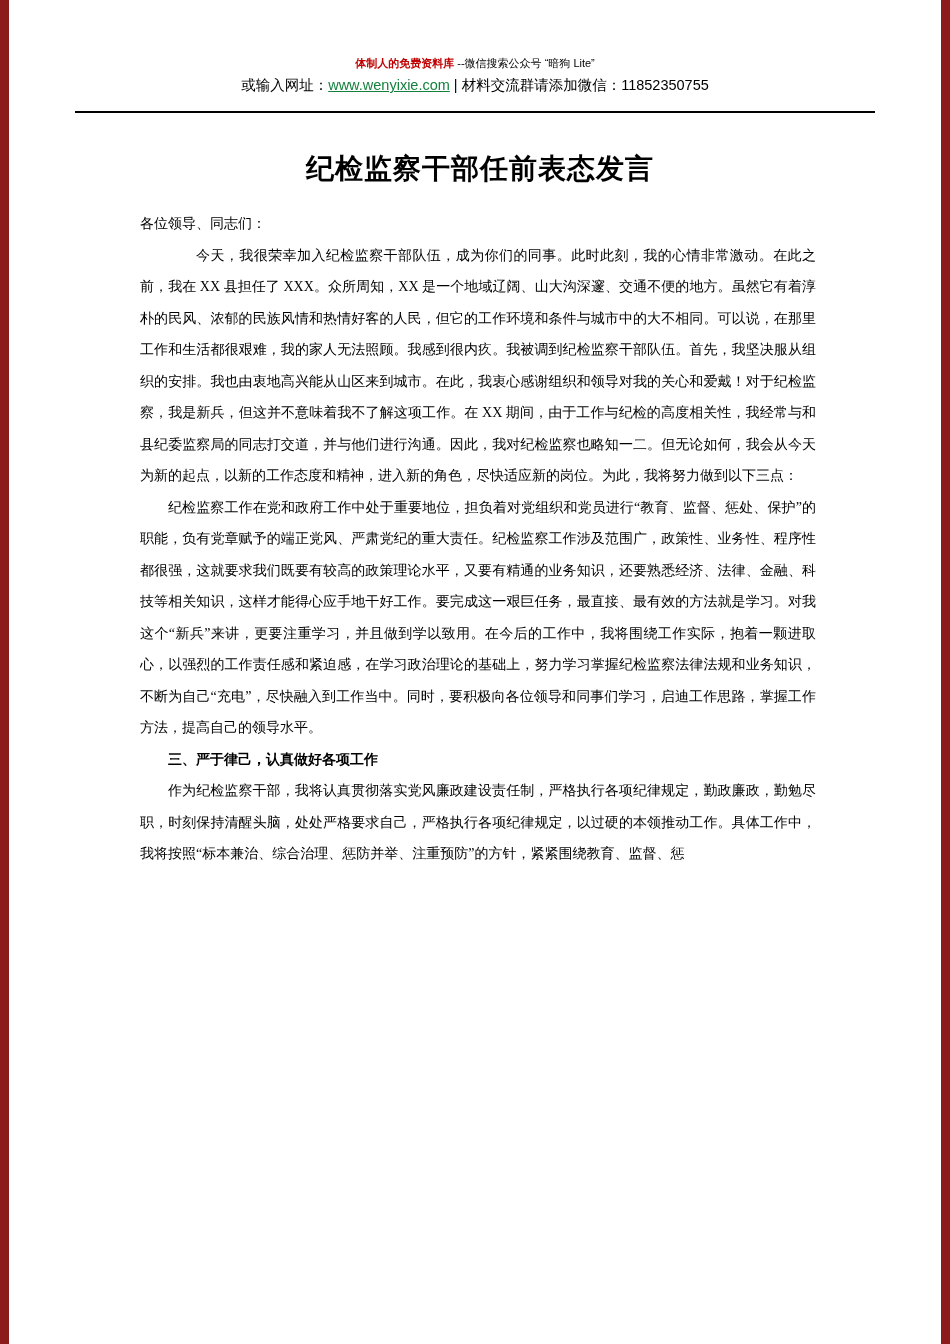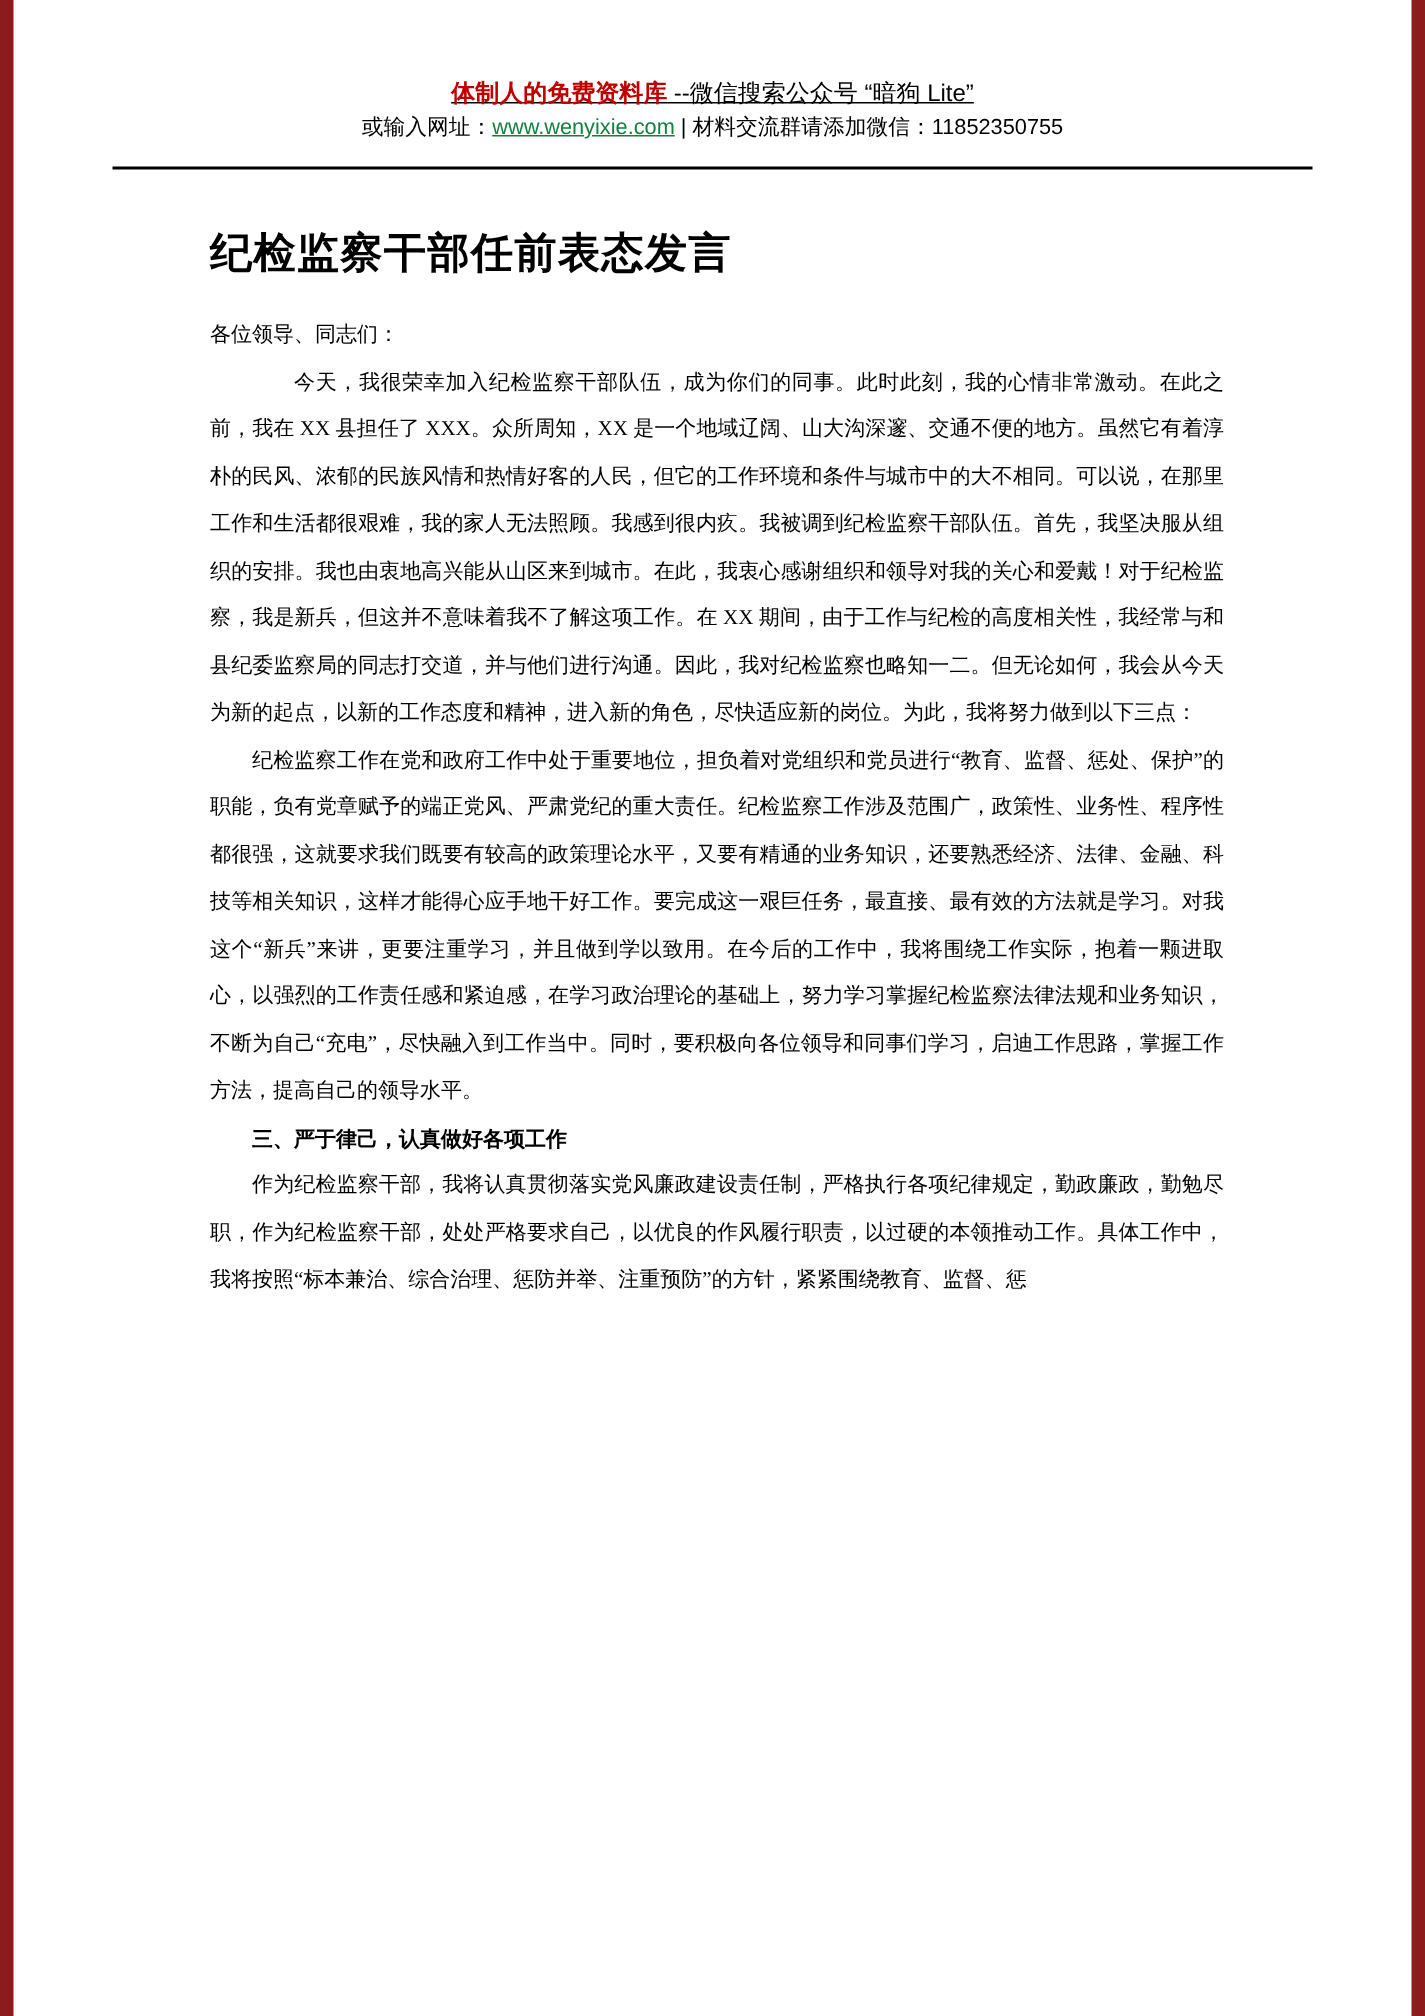--- a/index.html
+++ b/index.html
@@ -35,24 +35,23 @@
 
   .banner {
     position: absolute;
     top: 52px;
     left: 9px;
     width: 932px;
     text-align: center;
     font-family: "Liberation Sans", sans-serif;
   }
   .banner-line1 {
-    font-size: 16px;
+    font-size: 11px;
     line-height: 22px;
     white-space: nowrap;
-    text-decoration: underline;
   }
   .banner-line1 .red {
     color: #c00000;
     font-weight: bold;
   }
   .banner-line1 .black {
     color: #000;
   }
   .banner-line2 {
     font-size: 14.5px;
@@ -75,20 +74,21 @@
   .doc-title {
     position: absolute;
     top: 150px;
     left: 140px;
     width: 680px;
     font-family: "Liberation Sans", sans-serif;
     font-weight: bold;
     font-size: 28px;
     letter-spacing: 1px;
     color: #000;
+    text-align: center;
   }
 
   .body-text {
     position: absolute;
     top: 208px;
     left: 140px;
     width: 676px;
     font-size: 14px;
     line-height: 31.5px;
     text-align: justify;
@@ -124,16 +124,16 @@
   </div>
   <div class="banner-rule"></div>
 
   <div class="doc-title">纪检监察干部任前表态发言</div>
 
   <div class="body-text">
     <p>各位领导、同志们：</p>
     <p class="p-indent4">今天，我很荣幸加入纪检监察干部队伍，成为你们的同事。此时此刻，我的心情非常激动。在此之前，我在 XX 县担任了 XXX。众所周知，XX 是一个地域辽阔、山大沟深邃、交通不便的地方。虽然它有着淳朴的民风、浓郁的民族风情和热情好客的人民，但它的工作环境和条件与城市中的大不相同。可以说，在那里工作和生活都很艰难，我的家人无法照顾。我感到很内疚。我被调到纪检监察干部队伍。首先，我坚决服从组织的安排。我也由衷地高兴能从山区来到城市。在此，我衷心感谢组织和领导对我的关心和爱戴！对于纪检监察，我是新兵，但这并不意味着我不了解这项工作。在 XX 期间，由于工作与纪检的高度相关性，我经常与和县纪委监察局的同志打交道，并与他们进行沟通。因此，我对纪检监察也略知一二。但无论如何，我会从今天为新的起点，以新的工作态度和精神，进入新的角色，尽快适应新的岗位。为此，我将努力做到以下三点：</p>
     <p class="p-indent2">纪检监察工作在党和政府工作中处于重要地位，担负着对党组织和党员进行“教育、监督、惩处、保护”的职能，负有党章赋予的端正党风、严肃党纪的重大责任。纪检监察工作涉及范围广，政策性、业务性、程序性都很强，这就要求我们既要有较高的政策理论水平，又要有精通的业务知识，还要熟悉经济、法律、金融、科技等相关知识，这样才能得心应手地干好工作。要完成这一艰巨任务，最直接、最有效的方法就是学习。对我这个“新兵”来讲，更要注重学习，并且做到学以致用。在今后的工作中，我将围绕工作实际，抱着一颗进取心，以强烈的工作责任感和紧迫感，在学习政治理论的基础上，努力学习掌握纪检监察法律法规和业务知识，不断为自己“充电”，尽快融入到工作当中。同时，要积极向各位领导和同事们学习，启迪工作思路，掌握工作方法，提高自己的领导水平。</p>
     <p class="heading">三、严于律己，认真做好各项工作</p>
-    <p class="p-indent2">作为纪检监察干部，我将认真贯彻落实党风廉政建设责任制，严格执行各项纪律规定，勤政廉政，勤勉尽职，作为纪检监察干部，处处严格要求自己，以优良的作风履行职责，以过硬的本领推动工作。具体工作中，我将按照“标本兼治、综合治理、惩防并举、注重预防”的方针，紧紧围绕教育、监督、惩</p>
+    <p class="p-indent2">作为纪检监察干部，我将认真贯彻落实党风廉政建设责任制，严格执行各项纪律规定，勤政廉政，勤勉尽职，时刻保持清醒头脑，处处严格要求自己，严格执行各项纪律规定，以过硬的本领推动工作。具体工作中，我将按照“标本兼治、综合治理、惩防并举、注重预防”的方针，紧紧围绕教育、监督、惩</p>
   </div>
 
 </div>
 
 </body></html>

